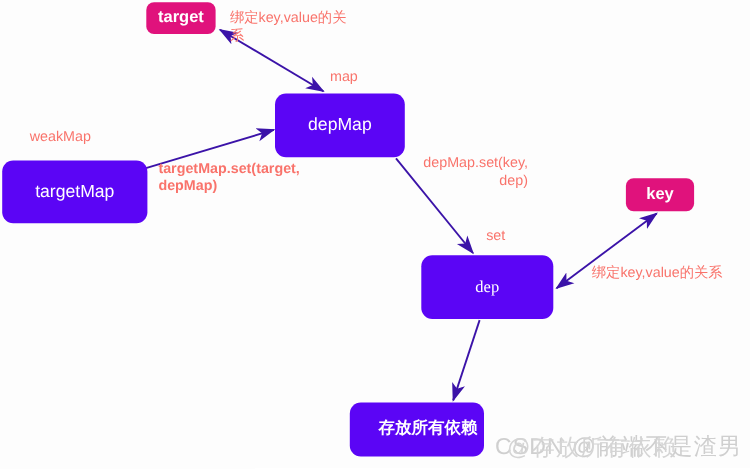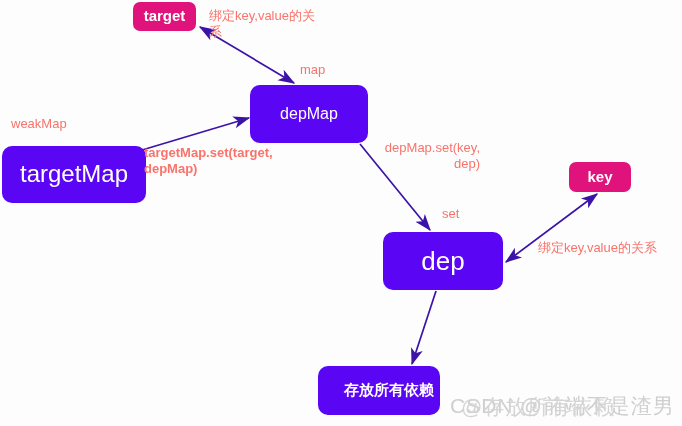--- a/index.html
+++ b/index.html
@@ -47,28 +47,28 @@
     color: #f9736b;
     font-size: 13px;
     line-height: 1.25;
     text-align: right;
     white-space: pre-line;
   }
   .lbl.nowrap { white-space: nowrap; }
 
   #node-target      { left:133px; top:2px;   width:63px;  height:29px; font-size:15px; font-weight:bold; }
   #node-key         { left:569px; top:162px; width:62px;  height:30px; font-size:15px; font-weight:bold; }
-  #node-targetmap   { left:2px;   top:146px; width:144px; height:57px; font-size:24px; }
+  #node-targetmap   { left:2px;   top:146px; width:132px; height:57px; font-size:16px; }
   #node-depmap      { left:250px; top:85px;  width:118px; height:58px; font-size:16px; }
-  #node-dep         { left:383px; top:232px; width:120px; height:58px; font-size:26px; }
+  #node-dep         { left:383px; top:232px; width:120px; height:58px; font-size:15px;font-family:Liberation Serif, serif; }
   #node-storeall    { left:318px; top:366px; width:122px; height:49px; font-size:15px; font-weight:bold;padding-left:20px; }
 
   #lbl-bind-top     { left:209px; top:8px;   width:106px; text-align:left; }
   #lbl-map          { left:300px; top:62px; }
-  #lbl-weakmap      { left:11px;  top:116px; }
+  #lbl-weakmap      { left:27px;  top:116px; }
   #lbl-targetmapset { left:144px; top:145px; width:130px; text-align:left;font-weight:bold; }
   #lbl-depmapset    { left:372px; top:140px; width:108px; }
   #lbl-set          { left:442px; top:206px; }
   #lbl-bind-right   { left:538px; top:240px; }
 
   #watermark {
     position: absolute;
     left: 450px;
     top: 392px;
     font-size: 21px;

